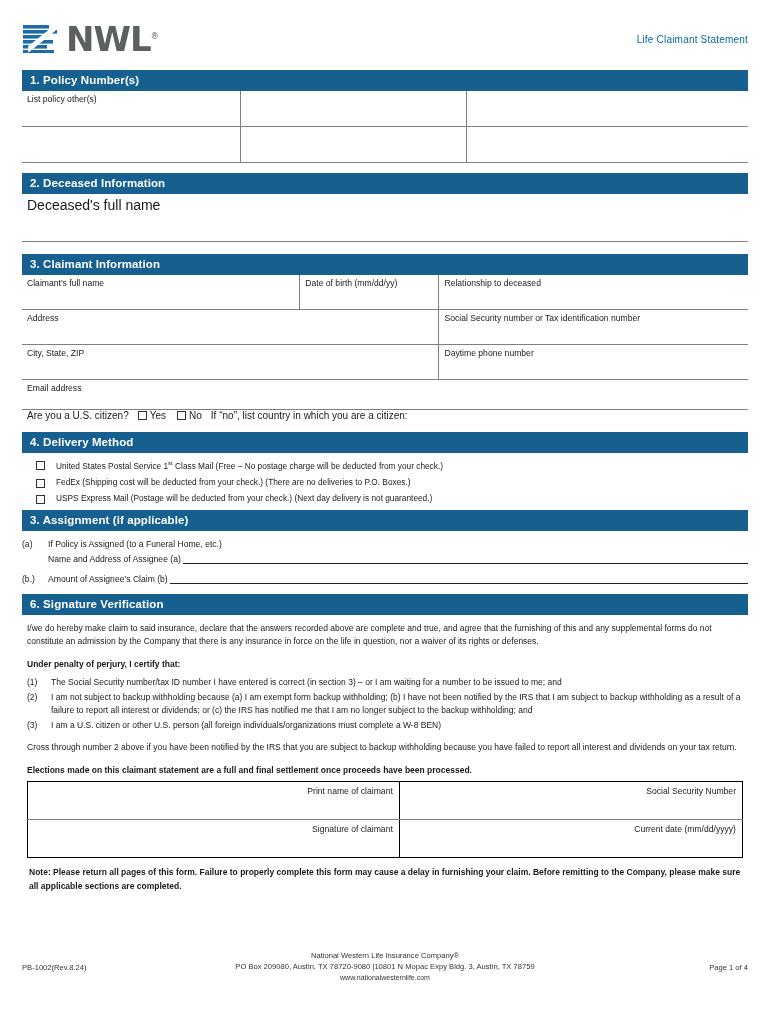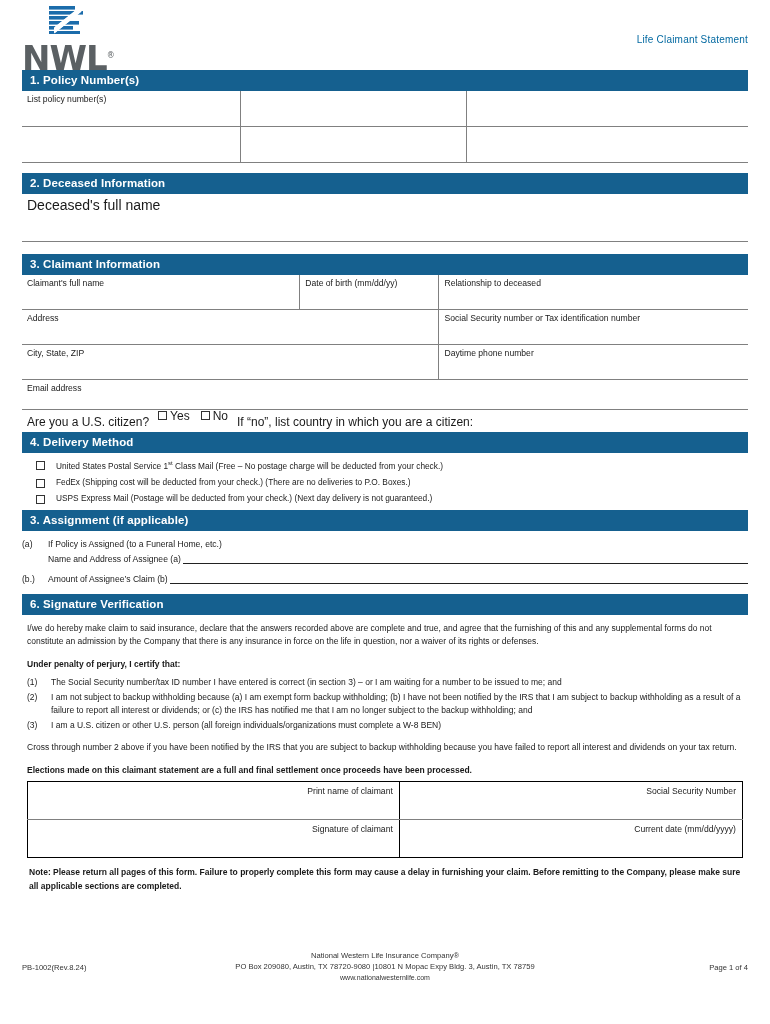--- a/index.html
+++ b/index.html
@@ -28,21 +28,20 @@
     height: 62px;
     display: flex;
     align-items: center;
     justify-content: space-between;
     padding-top: 8px;
   }
   .logo {
     display: flex;
     align-items: center;
     gap: 4px;
-    flex-direction: column;
   }
   .logo-mark {
     width: 40px;
     height: 33px;
     display: block;
   }
   .logo-text {
     font-family: "DejaVu Sans", sans-serif;
     font-size: 34px;
     font-weight: bold;
@@ -107,24 +106,25 @@
   
   .email-row {
     border-bottom: 1.3px solid #808080;
     height: 30px;
     font-size: 8.6px;
     padding: 3px 5px 0 5px;
     box-sizing: border-box;
   }
   .citizen-row {
     height: 22px;
-    font-size: 12px;
+    font-size: 10px;
     padding: 5px 5px 16px 5px;
     box-sizing: border-box;
     display: flex;
+    align-items: center;
     gap: 4px;
   }
   .cb {
     display: inline-block;
     width: 7px;
     height: 7px;
     border: 1px solid #333;
     background: #fff;
     margin-right: 3px;
     vertical-align: -1px;
@@ -240,21 +240,21 @@
       </svg>
       <span class="logo-text"><span>NWL</span><span class="logo-reg">®</span></span>
     </div>
     <div class="doc-title">Life Claimant Statement</div>
   </div>
 
   <div class="sec-bar">1. Policy Number(s)</div>
   <table class="ftable">
     <tbody>
         <tr>
-      <td class="vline h32" style="width:30%">List policy number(s)</td>
+      <td class="vline h32" style="width:30%">List policy other(s)</td>
       <td class="vline h32" style="width:31%"></td>
       <td class="h32" style="width:39%"></td>
     </tr>
     <tr>
       <td class="vline h32"></td>
       <td class="vline h32"></td>
       <td class="h32"></td>
     </tr>
   </tbody>
     </table>

